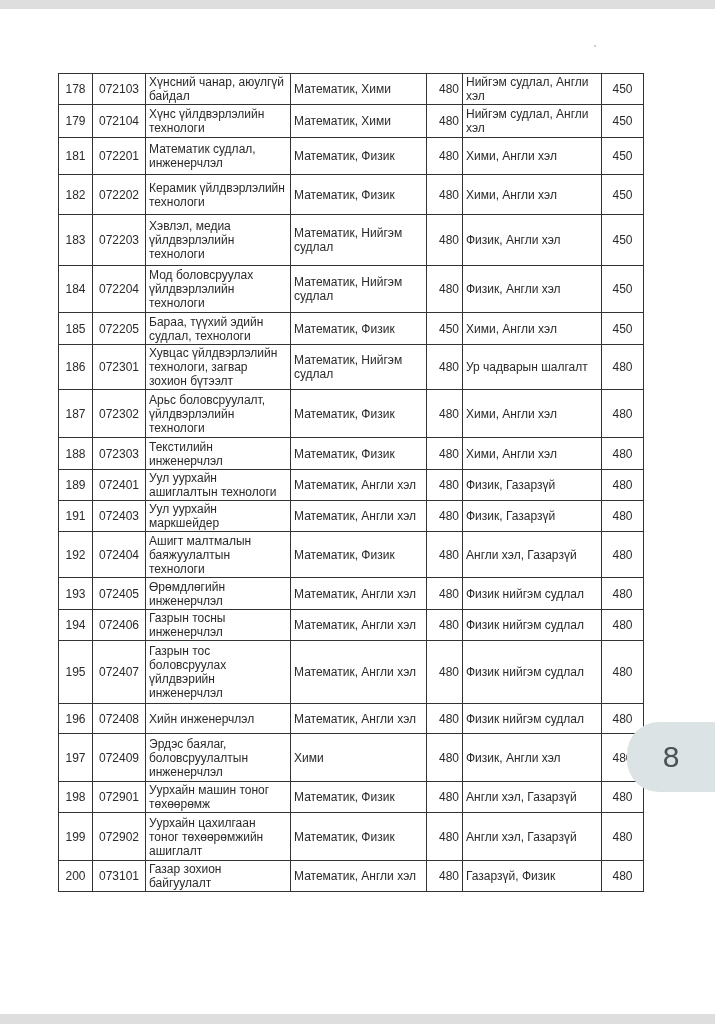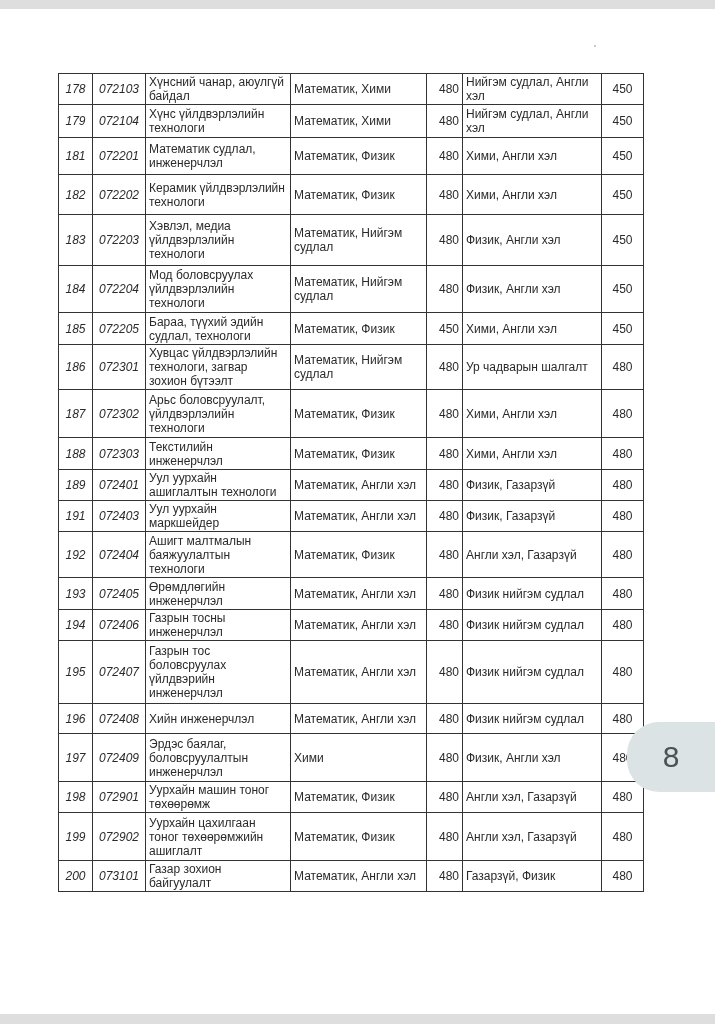--- a/index.html
+++ b/index.html
@@ -16,21 +16,21 @@
     position: absolute; left: 58px; top: 73px;
     width: 585px; border-collapse: collapse; table-layout: fixed;
     font-size: 12px; line-height: 14px;
   }
   table.doc td {
     border: 1.3px solid #333;
     padding: 1px 3px;
     vertical-align: middle;
     overflow: hidden;
   }
-  td.num, td.code { text-align: center; font-style: italic; }
+  td.num, td.code { text-align: center; }
   td.score { text-align: right; padding-right: 6px; }
   td.score2 { text-align: center; }
   .page-badge {
     position: absolute; left: 627px; top: 722px;
     width: 100px; height: 70px;
     background: #dbe3e4;
     border-radius: 32px 0 0 32px;
     display: flex; align-items: center; justify-content: center;
     padding-right: 12px; box-sizing: border-box;
     font-family: "Liberation Sans", sans-serif;

